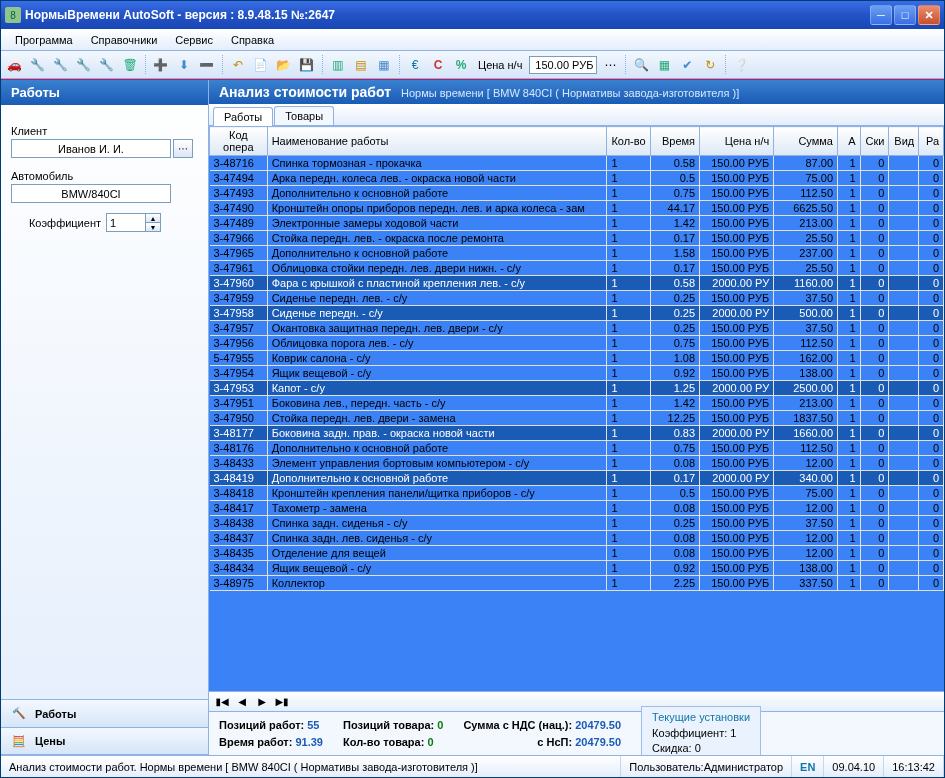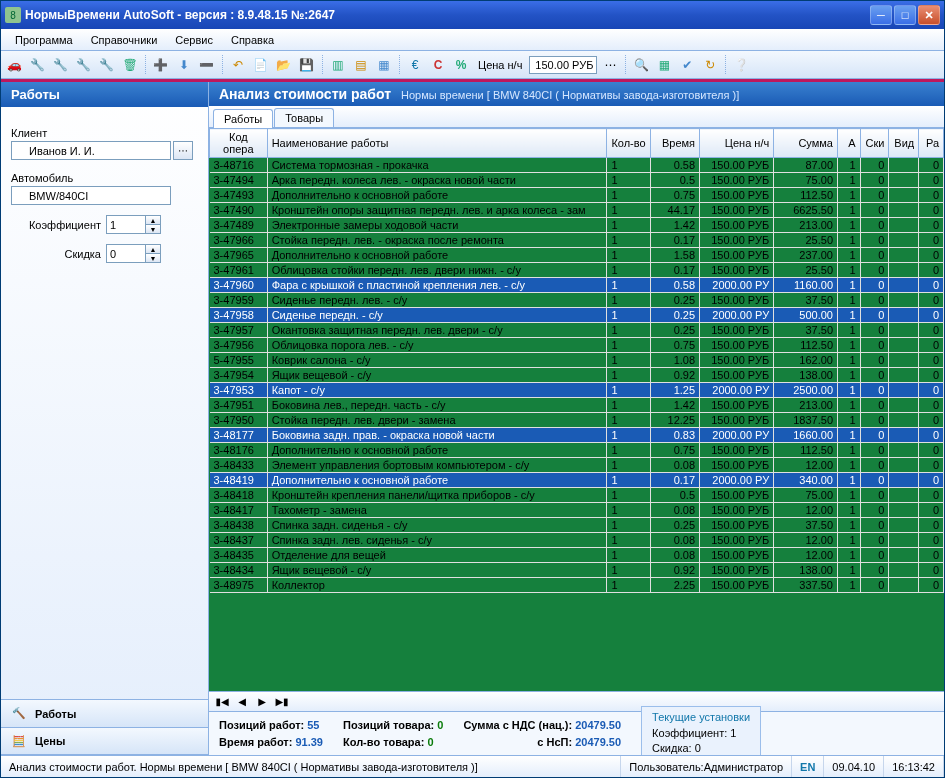--- a/index.html
+++ b/index.html
@@ -11,47 +11,47 @@
 .window-buttons { display: flex; gap: 2px; }
 .winbtn { width: 22px; height: 20px; background: linear-gradient(to bottom, #6aa0f0, #3a6ee7); border: 1px solid #fff4; border-radius: 3px; display:flex; align-items:center; justify-content:center; color:#fff; font-weight:bold; cursor:pointer; }
 .winbtn.close { background: linear-gradient(to bottom, #e98e73, #c84f2b); }
 .menubar { height: 22px; background: linear-gradient(to bottom, #fff, #e4eefc); border-bottom: 1px solid #8db2e3; display: flex; align-items: center; padding: 0 6px; gap: 2px; }
 .menuitem { padding: 3px 8px; cursor: pointer; }
 .toolbar { height: 28px; background: linear-gradient(to bottom, #f3f8fe, #d6e5f8); border-bottom: 1px solid #8db2e3; display: flex; align-items: center; padding: 0 4px; gap: 3px; }
 .tbtn { width: 20px; height: 20px; display:flex; align-items:center; justify-content:center; cursor:pointer; font-size:12px; border-radius:2px; }
 .tsep { width:1px; height:20px; background: repeating-linear-gradient(#8db2e3 0 1px, transparent 1px 2px); margin:0 2px; }
 .price-label { font-size:11px; padding:0 4px; }
 .price-input { width:68px; height:18px; border:1px solid #7b9ebd; padding:0 3px; text-align:right; background:#fff; }
-.content { flex:1; display:flex; border-top:3px solid #be185d; overflow:hidden; }
+.content { flex:1; display:flex; border-top:1px solid #be185d; overflow:hidden; }
 .sidebar { width: 208px; background: linear-gradient(to bottom, #fff, #e4eefc); border-right:1px solid #8db2e3; display:flex; flex-direction:column; }
 .panel-header { background: linear-gradient(to bottom, #3a81d0, #1a5bb5); color:#fff; font-weight:bold; font-size:13px; padding:5px 10px; }
 .panel-body { padding:8px 10px; flex:1; }
 .field-row { margin-bottom:6px;margin-top:12px; }
 .field-label { font-size:11px; }
 .input-row { display:flex; align-items:center; gap:2px; margin-top:2px; }
-.text-input { width:160px; height:19px; border:1px solid #7b9ebd; padding:1px 17px; background:#fff; }
+.text-input { width:160px; height:19px; border:1px solid #7b9ebd; padding:1px 17px; background:#fff;text-align:center; }
 .browse-btn { width:20px; height:19px; border:1px solid #7b9ebd; background:linear-gradient(to bottom,#fff,#dce6f4); cursor:pointer; font-size:10px; }
 .coef-row { display:flex; align-items:center; gap:5px; margin-top:10px; }
 .coef-label { width:90px; text-align:right; }
 .spinner { width:55px; height:19px; border:1px solid #7b9ebd; background:#fff; display:flex; }
 .spinner input { border:none; width:38px; padding:0 3px; outline:none; }
 .spinner-btns { width:16px; display:flex; flex-direction:column; }
 .spinner-btns div { flex:1; background:linear-gradient(to bottom,#fff,#dce6f4); border-left:1px solid #7b9ebd; font-size:7px; display:flex; align-items:center; justify-content:center; cursor:pointer; }
 .spinner-btns div:first-child { border-bottom:1px solid #7b9ebd; }
 .navitem { height:28px; border-top:1px solid #8db2e3; background:linear-gradient(to bottom,#f3f8fe,#d6e5f8); display:flex; align-items:center; padding:0 10px; gap:8px; font-weight:bold; cursor:pointer; }
 .navitem:last-child { border-bottom:1px solid #8db2e3; }
 .navitem-icon { width:16px; height:16px; display:flex; align-items:center; justify-content:center; }
 .mainarea { flex:1; display:flex; flex-direction:column; background:#fff; overflow:hidden; }
 .main-header { background: linear-gradient(to bottom, #3a81d0, #1a5bb5); color:#fff; padding:4px 10px; display:flex; align-items:baseline; gap:10px; }
 .main-header .title { font-size:14px; font-weight:bold; }
 .main-header .sub { font-size:11px; color:#d5e7ff; }
 .tabs { height:22px; background:linear-gradient(to bottom,#fff,#e4eefc); display:flex; align-items:flex-end; padding-left:4px; border-bottom:1px solid #8db2e3; }
 .tab { padding:3px 10px; border:1px solid #8db2e3; border-bottom:none; background:#f3f8fe; margin-right:1px; cursor:pointer; border-radius:3px 3px 0 0; }
 .tab.active { background:#fff; position:relative; top:1px; }
-.grid-wrap { flex:1; overflow:auto; background:#15803d; }
+.grid-wrap { flex:1; overflow:auto; background:#3b82f6; }
 table.grid { border-collapse:collapse; width:100%; }
 table.grid th { background:linear-gradient(to bottom,#fff,#dde8f6); border:1px solid #8db2e3; padding:2px 4px; font-weight:normal; position:sticky; top:0; }
 table.grid td { border-bottom:1px solid #e0e0e0; border-right:1px solid #e0e0e0; padding:1px 4px; white-space:nowrap; }
 .col-code { width:56px; }
 .col-name { width:330px; text-align:left; }
 .col-qty { width:42px; }
 .col-time { width:48px; text-align:right; }
 .col-price { width:72px; text-align:right; }
 .col-sum { width:62px; text-align:right; }
 .col-a { width:22px; text-align:right; }
@@ -148,30 +148,20 @@
         <div class="coef-row">
           <div class="coef-label">Коэффициент</div>
           <div class="spinner">
             <input value="1" style="">
             <div class="spinner-btns">
                 <div>▲</div>
                 <div>▼</div>
               </div>
           </div>
         </div>
-        <div class="coef-row">
-          <div class="coef-label">Скидка</div>
-          <div class="spinner">
-            <input value="0" style="">
-            <div class="spinner-btns">
-                <div>▲</div>
-                <div>▼</div>
-              </div>
-          </div>
-        </div>
       </div>
       <div class="navitem">
         <span class="navitem-icon" style="color:#c80">🔨</span>
         <span>Работы</span>
       </div>
       <div class="navitem">
         <span class="navitem-icon" style="color:#2a7">🧮</span>
         <span>Цены</span>
       </div>
     </div>
@@ -197,21 +187,21 @@
                 <th class="col-sum">Сумма</th>
                 <th class="col-a">А</th>
                 <th class="col-ski">Ски</th>
                 <th class="col-vid">Вид</th>
                 <th class="col-ra">Ра</th>
               </tr>
             </thead>
           <tbody id="grid-body">
               <tr>
                 <td class="col-code">3-48716</td>
-                <td class="col-name">Система тормозная - прокачка</td>
+                <td class="col-name">Спинка тормозная - прокачка</td>
                 <td class="col-qty">1</td>
                 <td class="col-time">0.58</td>
                 <td class="col-price">150.00 РУБ</td>
                 <td class="col-sum">87.00</td>
                 <td class="col-a">1</td>
                 <td class="col-ski">0</td>
                 <td class="col-vid"></td>
                 <td class="col-ra">0</td>
               </tr>
               <tr>
@@ -233,21 +223,21 @@
                 <td class="col-time">0.75</td>
                 <td class="col-price">150.00 РУБ</td>
                 <td class="col-sum">112.50</td>
                 <td class="col-a">1</td>
                 <td class="col-ski">0</td>
                 <td class="col-vid"></td>
                 <td class="col-ra">0</td>
               </tr>
               <tr>
                 <td class="col-code">3-47490</td>
-                <td class="col-name">Кронштейн опоры защитная передн. лев. и арка колеса - зам</td>
+                <td class="col-name">Кронштейн опоры приборов передн. лев. и арка колеса - зам</td>
                 <td class="col-qty">1</td>
                 <td class="col-time">44.17</td>
                 <td class="col-price">150.00 РУБ</td>
                 <td class="col-sum">6625.50</td>
                 <td class="col-a">1</td>
                 <td class="col-ski">0</td>
                 <td class="col-vid"></td>
                 <td class="col-ra">0</td>
               </tr>
               <tr>

